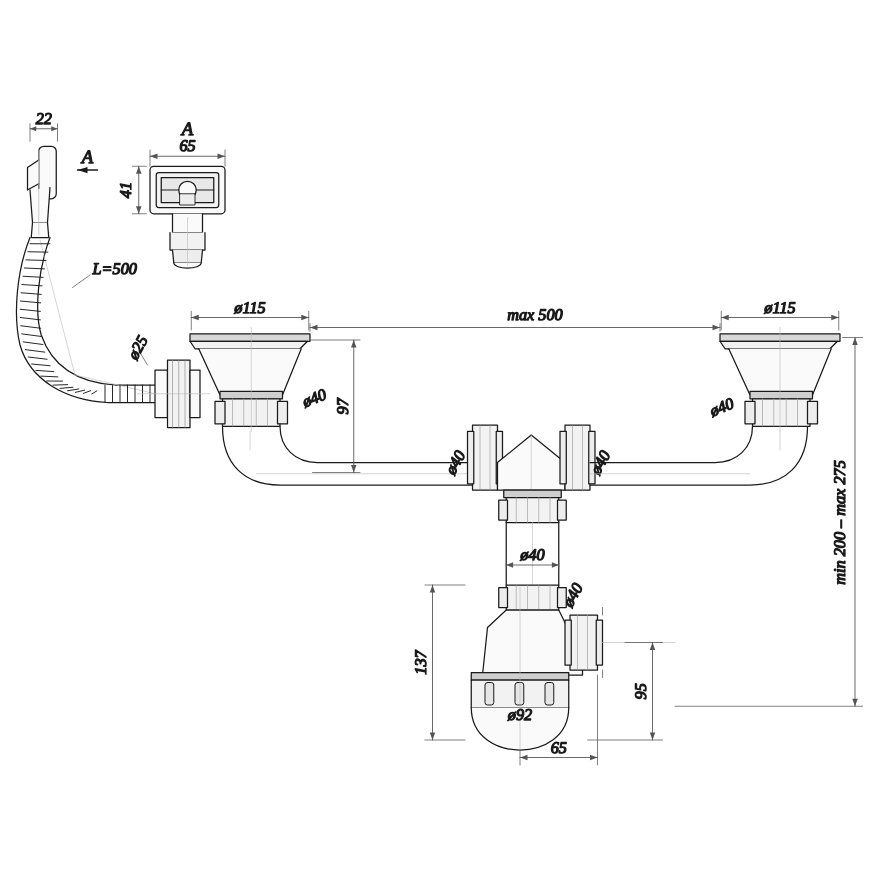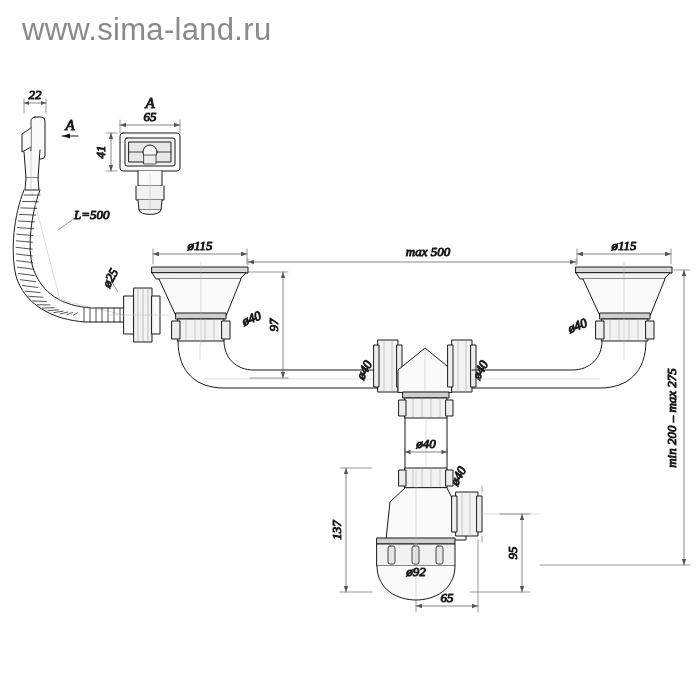--- a/index.html
+++ b/index.html
@@ -13,21 +13,20 @@
   .dimtxt{font-family:"Liberation Serif",serif;font-style:italic;
           font-size:13px;fill:#1a1a1a;}
   .viewtxt{font-family:"Liberation Serif",serif;font-style:italic;
           font-size:15px;fill:#1a1a1a;}
 </style>
 </head>
 <body>
 
 <div id="stage">
 
-  <div id="watermark">www.sima-land.ru</div>
 
   <svg id="dwg" viewBox="0 0 700 700" xmlns="http://www.w3.org/2000/svg">
 
     <g fill="none" stroke="#1a1a1a" stroke-width="1" stroke-linecap="round" stroke-linejoin="round">
 
       <g>
         <rect x="31" y="117" width="14" height="42" rx="4" fill="#fafafa"></rect>
         <path d="M31 128 L22 134 L22 152 L31 147" fill="#fafafa"></path>
         <path d="M24 152 L26 178 L38 178 L40 150" fill="#fafafa"></path>
         <path d="M26 178 L25 190 L39 190 L38 178" fill="#fafafa"></path>

